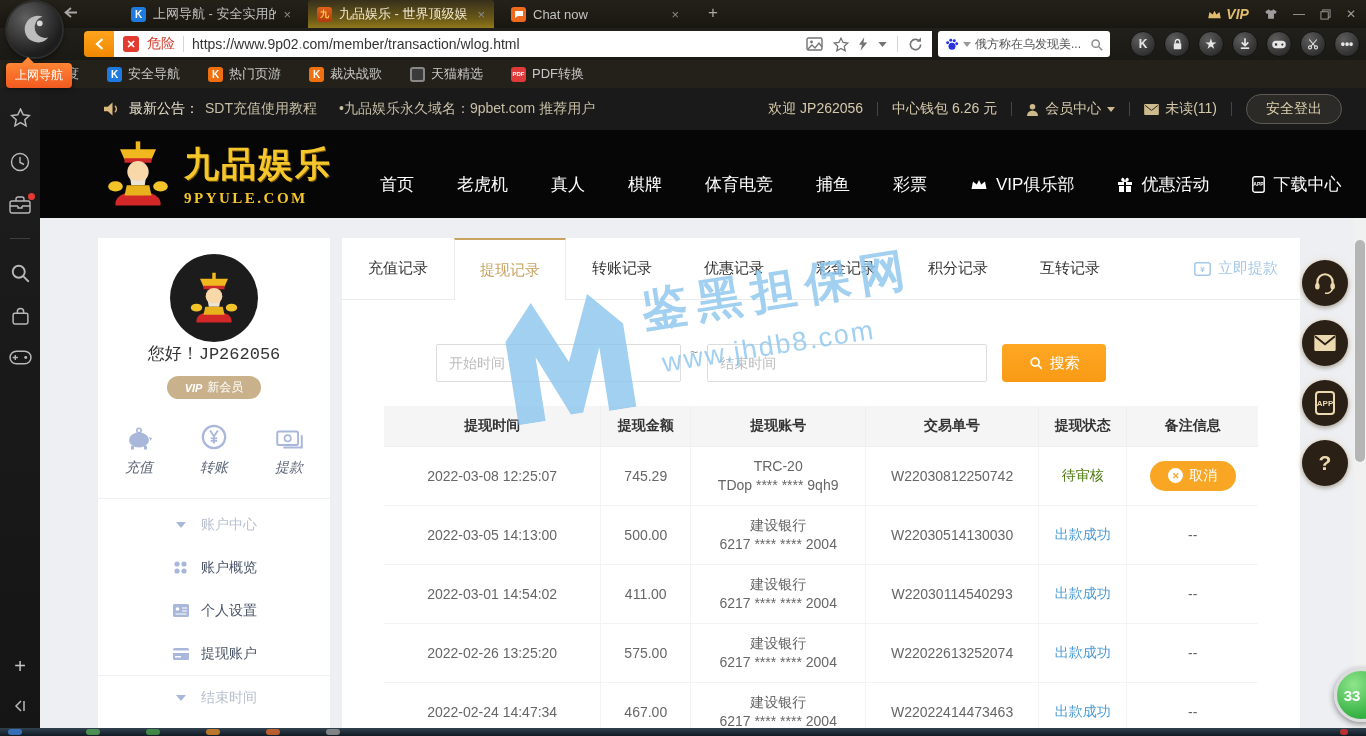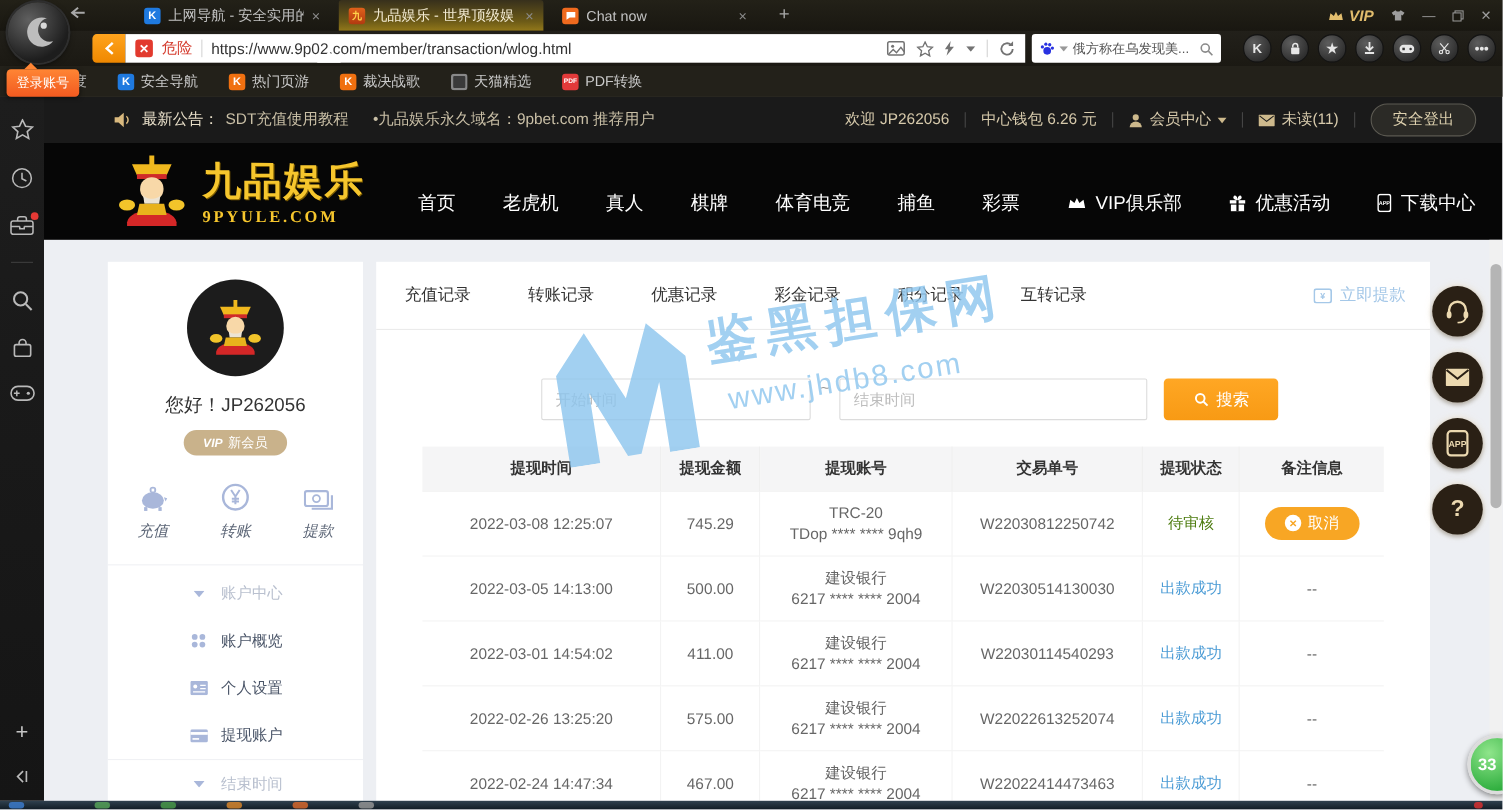--- a/index.html
+++ b/index.html
@@ -72,40 +72,40 @@
   .logo-txt .t2 { font-family:"Liberation Serif", serif; font-size:15px; font-weight:bold; color:#f6c62d; letter-spacing:2.5px; margin-top:2px; }
   .nav-items { display:flex; align-items:center; gap:43px; color:#fff; font-size:17px;margin-top:21px; }
   .nav-it { white-space:nowrap; }
   .nav-it.iconic { display:flex; align-items:center; gap:8px; }
 
   .content { position:absolute; left:0; top:130px; right:0; bottom:0; }
 
   
   .profile-card { position:absolute; left:58px; top:20px; width:232px; height:560px; background:#fff; }
   .avatar { width:88px; height:88px; border-radius:50%; background:#1c1c1c; margin:16px auto 0; display:flex; align-items:center; justify-content:center; overflow:hidden; }
-  .greeting { text-align:center; margin-top:15px; font-size:17px; color:#333; }
+  .greeting { text-align:center; font-size:17px; color:#333;font-family:Liberation Mono, monospace; }
   .vip-badge { width:94px; margin:11px auto 0; background:#c9b28b; border-radius:12px; color:#fff; font-size:12px; padding:3px 0; display:flex; align-items:center; justify-content:center; gap:5px; }
   .vip-badge .vm { font-style:italic; font-weight:bold; font-size:11px; }
   .p-actions { display:flex; justify-content:space-between; padding:25px 27px 21px;font-style:italic; }
   .p-act { display:flex; flex-direction:column; align-items:center; gap:9px; color:#5b6576; font-size:14px; }
   .p-act .ico { color:#a9b7da; height:26px; display:flex; align-items:flex-end; }
   .h-div { height:1px; background:#f0f1f4; }
   .menu { padding:4px 0 0; }
   .menu-row { display:flex; align-items:center; gap:12px; height:43px; padding-left:74px; font-size:14px; color:#4a5568; }
   .menu-row .mico { color:#a9b7da; display:flex; width:17px; justify-content:center; }
   .menu-row.section { color:#b9c0cf; }
 
   
   .main-card { position:absolute; left:302px; top:20px; width:958px; height:540px; background:#fff; }
   .rtabs { display:flex; height:62px; border-bottom:1px solid #ebebeb; }
   .rtab { width:112px; display:flex; align-items:center; justify-content:center; font-size:15px; color:#333; }
   .rtab.active { color:#c7a35f; border-top:2px solid #c7a35f; border-left:1px solid #ebebeb; border-right:1px solid #ebebeb; margin-bottom:-1px; background:#fff; }
   .withdraw-now { margin-left:auto; display:flex; align-items:center; gap:7px; color:#a5c8e8; font-size:15px; padding-right:22px; }
   .card-body { padding:0 42px; }
-  .search-row { display:flex; align-items:flex-start; gap:9px; margin:44px 0 24px 108px; }
+  .search-row { display:flex; align-items:flex-start; gap:9px; margin:44px 0 24px 52px; }
   .inp { height:38px; border:1px solid #dcdcdc; border-radius:2px; font-size:14px; color:#777; padding-left:12px; background:#fff; outline:none; }
   .inp::placeholder { color:#bdbdbd; }
   .inp.start { width:245px; } .inp.end { width:280px; }
   .tilde { color:#999; font-size:14px; }
   .search-btn { width:104px; height:38px; margin-left:6px; background:linear-gradient(#ffa724,#f89a14); border:none; border-radius:4px; color:#fff; font-size:15px; display:flex; align-items:center; justify-content:center; gap:7px; }
 
   table.rec { width:100%; border-collapse:collapse; table-layout:fixed; border:hidden; }
   .rec th { height:40px; background:#f5f5f6; font-size:14px; color:#333; font-weight:bold; border:1px solid #efefef; }
   .rec td { height:59px; text-align:center; font-size:14px; color:#666; border:1px solid #f3f3f3; }
   .acct { line-height:19px; }
@@ -308,21 +308,21 @@
     <span class="bm">
         <span class="bm-ico bm-qr"></span>
         <span>天猫精选</span>
       </span>
     <span class="bm">
         <span class="bm-ico bm-pdf">PDF</span>
         <span>PDF转换</span>
       </span>
   </div>
 
-  <div class="login-tip">登录账号</div>
+  <div class="login-tip">上网导航</div>
   <div class="browser-logo">
     <svg width="38" height="38" viewBox="0 0 40 40">
         <path d="M28 6a14 14 0 1 0 6 22 11 11 0 1 1-6-22z" fill="#bdbdbd"></path>
         <circle cx="25" cy="13" r="3" fill="#dadada"></circle>
       </svg>
   </div>
 </div>
 
 <div class="rail">
   <span class="rail-ico">
@@ -560,20 +560,21 @@
             </span>
           <span>结束时间</span>
         </div>
 
       </div>
     </div>
 
     <div class="main-card">
       <div class="rtabs">
         <span class="rtab">充值记录</span>
+        <span class="rtab active">提现记录</span>
         <span class="rtab">转账记录</span>
         <span class="rtab">优惠记录</span>
         <span class="rtab">彩金记录</span>
         <span class="rtab">积分记录</span>
         <span class="rtab">互转记录</span>
         <span class="withdraw-now">
           <svg width="17" height="14" viewBox="0 0 17 14">
               <rect x="0.8" y="0.8" width="15.4" height="12.4" rx="2" fill="none" stroke="#a5c8e8" stroke-width="1.5"></rect>
               <text x="8.5" y="10" text-anchor="middle" font-size="8" fill="#a5c8e8" font-weight="bold">¥</text>
             </svg>

